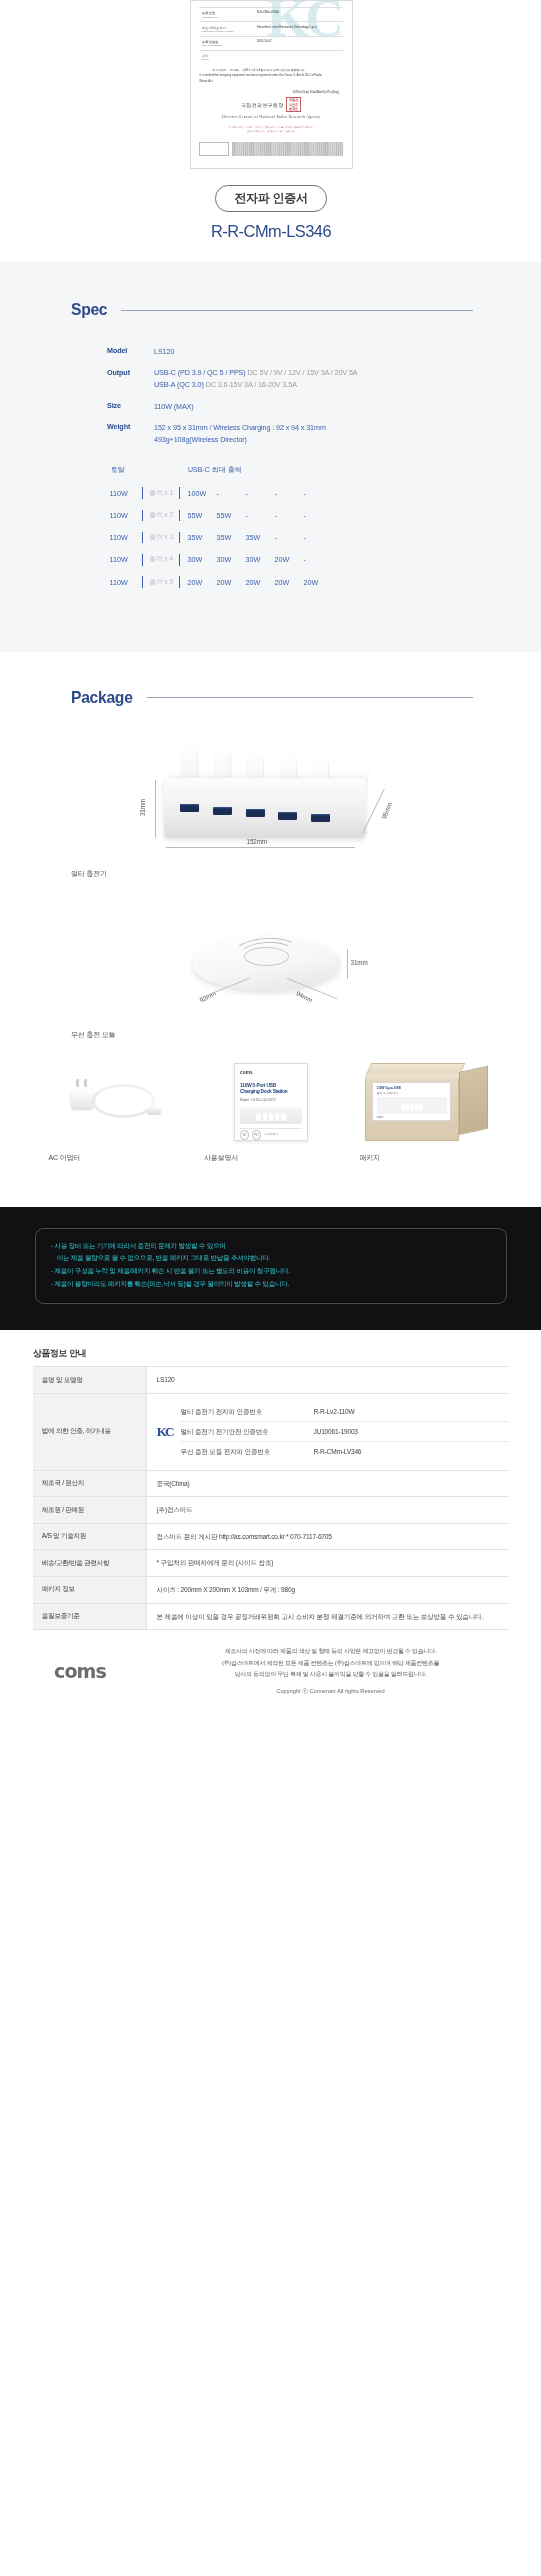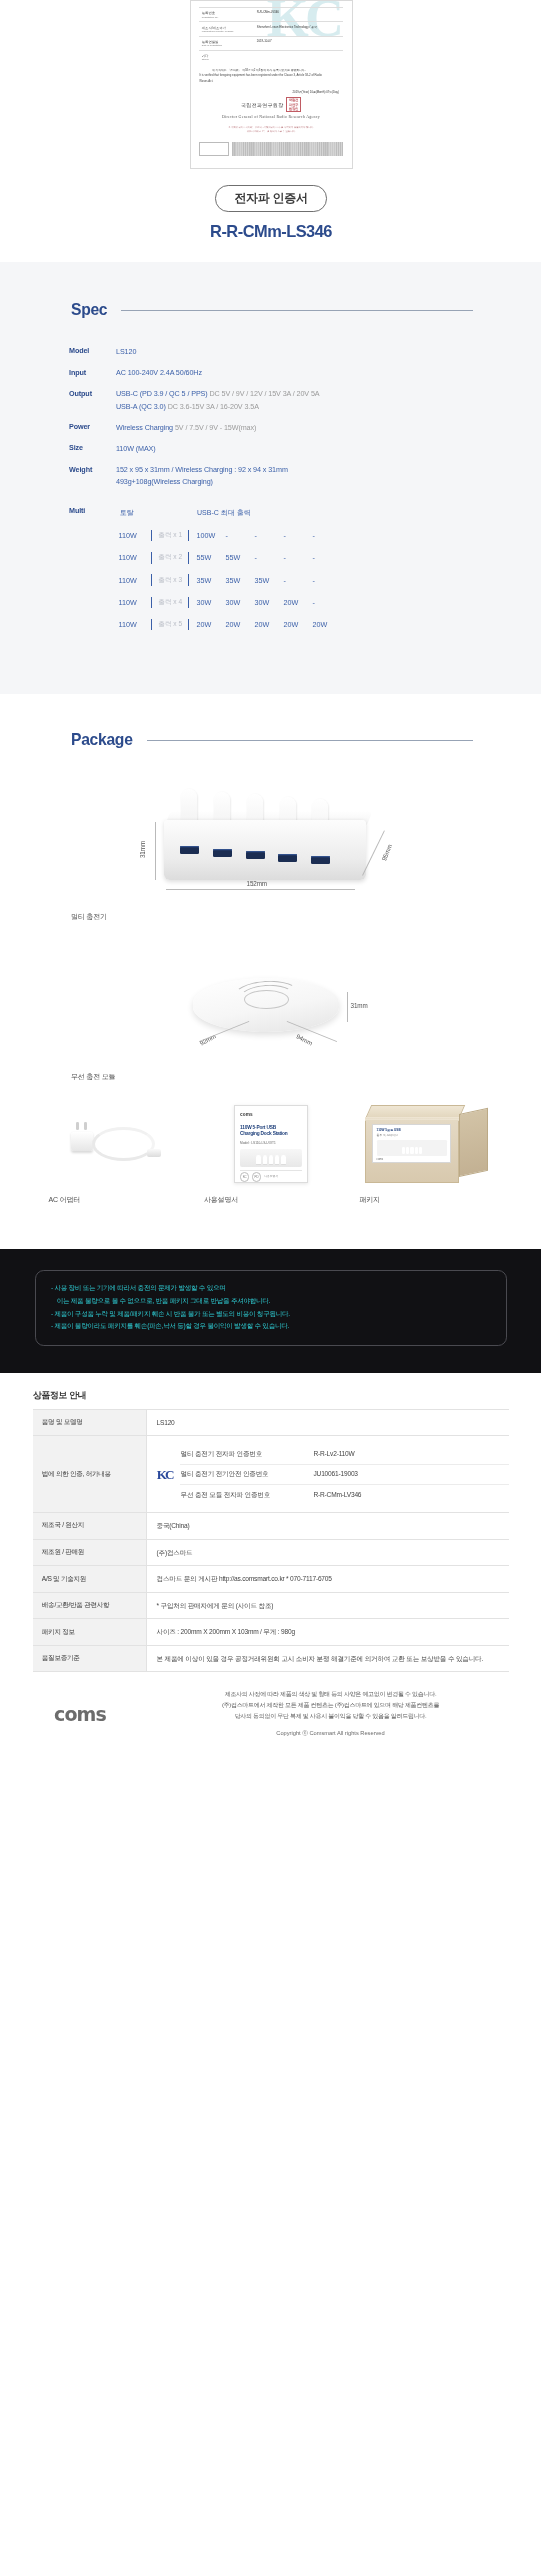--- a/index.html
+++ b/index.html
@@ -83,21 +83,21 @@
     margin: 16.4px auto 0 auto;
     width: 112px; height: 26.5px;
     border: 1px solid #6f6f6f;
     border-radius: 13.2px;
     display: flex; align-items: center; justify-content: center;
     font-size: 12px; font-weight: bold; color: #3b3b3b;
     letter-spacing: -0.3px;
   }
   .cert-no {
     text-align: center;
-    font-size: 16.4px; font-weight: bold;
+    font-size: 16.4px; font-weight: normal;
     color: #2c4b8c; letter-spacing: -0.5px;
     margin-top: 10px;
   }
 
   
   .spec-section {
     background: #f5f6f8;
     padding: 39px 0 44px 0;
   }
   .sec-head {
@@ -105,21 +105,21 @@
     padding: 0 69px 0 71px;
     margin-bottom: 26.5px;
     text-align: center;
   }
   .sec-head h2 {
     font-size: 15.7px; font-weight: bold; color: #2c4b8c;
     letter-spacing: -0.3px; white-space: nowrap;
   }
   .sec-head .rule { flex: 1; height: 0.6px; background: #97a3b5; margin-left: 14px; }
 
-  .spec-table { padding: 0 0 0 53px; margin-left: 16px; }
+  .spec-table { padding: 0 0 0 107px; }
   .spec-row { display: flex; margin-bottom: 8.8px; }
   .spec-row .k {
     width: 47px; flex: 0 0 47px;
     font-size: 7.2px; font-weight: bold; color: #2c4b8c;
     letter-spacing: -0.1px; padding-top: 0.6px;
   }
   .spec-row .v { font-size: 7.2px; color: #3a5fa8; letter-spacing: -0.1px; line-height: 1.72; }
   .spec-row .v .dim { color: #9a9a9a; }
   .spec-row .v .ln { display: block; }
 
@@ -433,65 +433,50 @@
 
     <div class="spec-table">
 
       <div class="spec-row">
         <div class="k">Model</div>
         <div class="v">
           <span class="ln"><span>LS120</span></span>
         </div>
       </div>
 
-      <div class="spec-row">
-        <div class="k">Input</div>
-        <div class="v">
-          <span class="ln"><span>AC 100-240V 2.4A 50/60Hz</span></span>
-        </div>
-      </div>
 
       <div class="spec-row">
         <div class="k">Output</div>
         <div class="v">
           <span class="ln">
             <span>USB-C (PD 3.9 / QC 5 / PPS)</span><span class="dim"> DC 5V / 9V / 12V / 15V 3A / 20V 5A</span>
           </span>
           <span class="ln">
             <span>USB-A (QC 3.0)</span><span class="dim"> DC 3.6-15V 3A / 16-20V 3.5A</span>
           </span>
         </div>
       </div>
 
-      <div class="spec-row">
-        <div class="k">Power</div>
-        <div class="v">
-          <span class="ln">
-            <span>Wireless Charging</span><span class="dim"> 5V / 7.5V / 9V - 15W(max)</span>
-          </span>
-        </div>
-      </div>
 
       <div class="spec-row">
         <div class="k">Size</div>
         <div class="v">
           <span class="ln"><span>110W (MAX)</span></span>
         </div>
       </div>
 
       <div class="spec-row">
         <div class="k">Weight</div>
         <div class="v">
           <span class="ln"><span>152 x 95 x 31mm / Wireless Charging : 92 x 94 x 31mm</span></span>
-          <span class="ln"><span>493g+108g(Wireless Charging)</span></span>
+          <span class="ln"><span>493g+108g(Wireless Director)</span></span>
         </div>
       </div>
 
       <div class="spec-row" style="margin-top:16.4px">
-        <div class="k">Multi</div>
         <div class="multi-wrap">
           <div class="multi-head">
             <div class="th-total">토탈</div>
             <div class="th-usbc">USB-C 최대 출력</div>
           </div>
 
           <div class="multi-row">
             <div class="c-total">110W</div>
             <div class="c-cnt">출력 x 1</div>
             <div class="c-p">100W</div>

